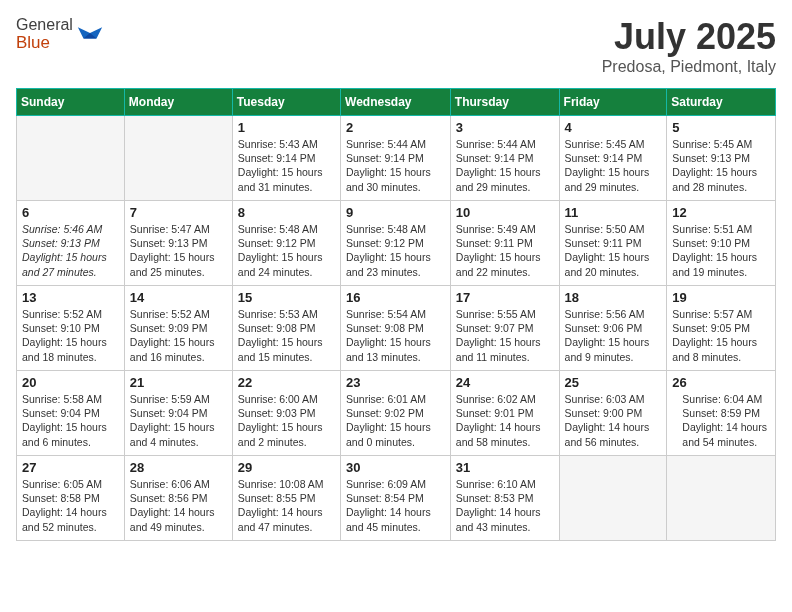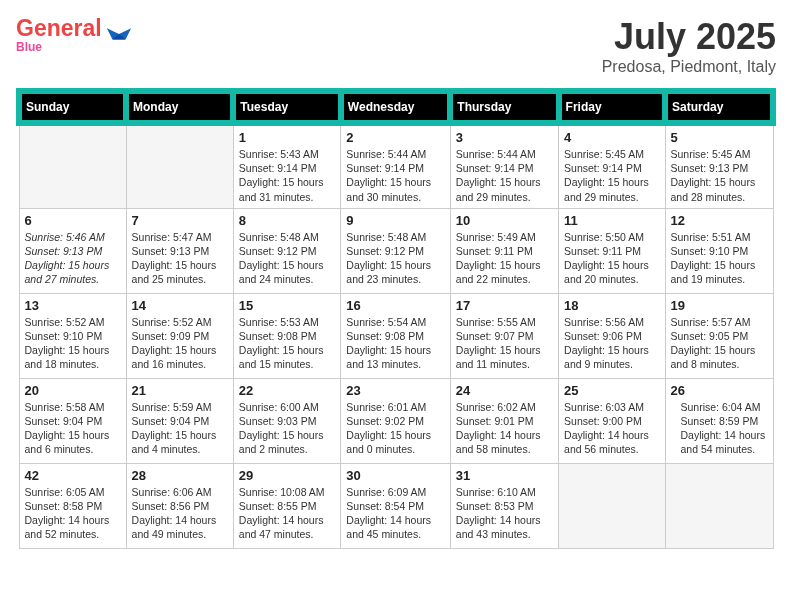--- a/index.html
+++ b/index.html
@@ -41,26 +41,26 @@
     .location {
       font-size: 16px;
       color: #555;
     }
     table {
       width: 100%;
       border-collapse: collapse;
       font-size: 11px;
     }
     thead tr th {
-      background-color: #000000;
+      background-color: #15803d;
       color: #fff;
       padding: 6px 4px;
       text-align: left;
       font-size: 12px;
-      border: 6px solid #14b8a6;
+      border: 1px solid #14b8a6;
     }
     tbody tr td {
       border: 1px solid #ccc;
       padding: 4px 5px;
       vertical-align: top;
       width: 113px;
       min-height: 80px;
       background: #fff;
     }
     tbody tr td.empty {
@@ -84,22 +84,22 @@
     tbody tr td {
       height: 85px;
     }
   </style>
 </head>
 <body>
 
 <div class="header">
   <div class="logo">
     <div class="logo-text">
-      <span style="font-size:23px;font-weight:bold;color:#ef4444;line-height:1.1;">General</span>
-      <span style="font-size:12px;font-weight:bold;color:#ec4899;line-height:1.1;">Blue</span>
+      <span style="font-size:16px;font-weight:normal;color:#404040;line-height:1.1;">General</span>
+      <span style="font-size:17px;font-weight:normal;color:#c2410c;line-height:1.1;">Blue</span>
     </div>
     <svg class="logo-icon" viewBox="0 0 30 30" width="30" height="30" style="margin-left:3px;margin-top:-4px;">
       <polygon points="8,22 22,22 28,10 15,16 2,10" fill="#1565c0"></polygon>
       <polygon points="8,22 15,16 22,22" fill="#0d47a1"></polygon>
     </svg>
   </div>
   <div class="title-block">
     <div class="month-year">July 2025</div>
     <div class="location">Predosa, Piedmont, Italy</div>
   </div>
@@ -305,21 +305,21 @@
         <td>
           <span class="day-num">26</span>
           <div class="day-info" style="white-space: pre-line; margin-left: 10px;">Sunrise: 6:04 AM
 Sunset: 8:59 PM
 Daylight: 14 hours
 and 54 minutes.</div>
         </td>
       </tr>
       <tr>
         <td>
-          <span class="day-num">42</span>
+          <span class="day-num">27</span>
           <div class="day-info" style="white-space: pre-line;">Sunrise: 6:05 AM
 Sunset: 8:58 PM
 Daylight: 14 hours
 and 52 minutes.</div>
         </td>
         <td>
           <span class="day-num">28</span>
           <div class="day-info" style="white-space: pre-line;">Sunrise: 6:06 AM
 Sunset: 8:56 PM
 Daylight: 14 hours

